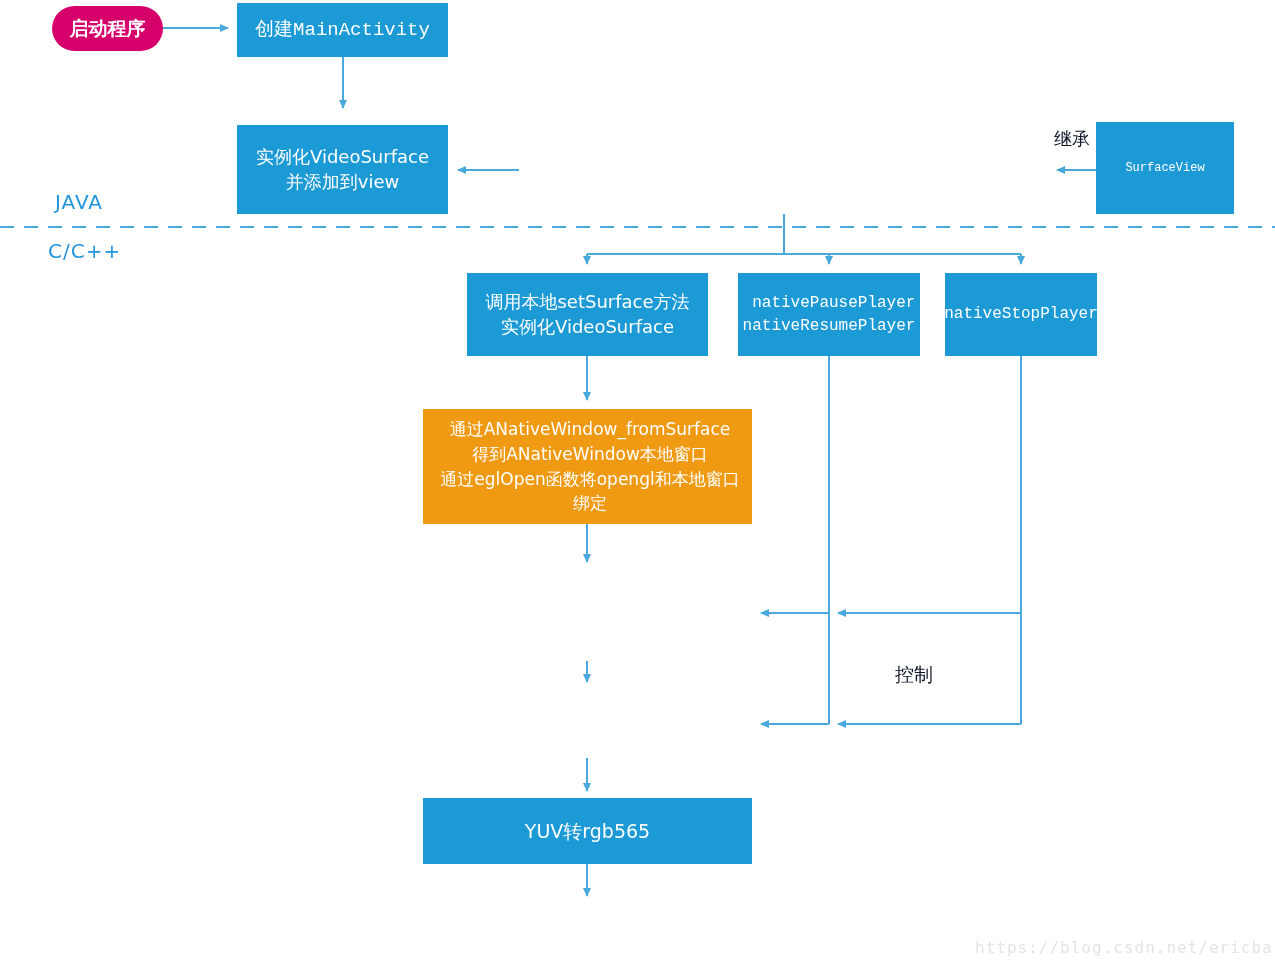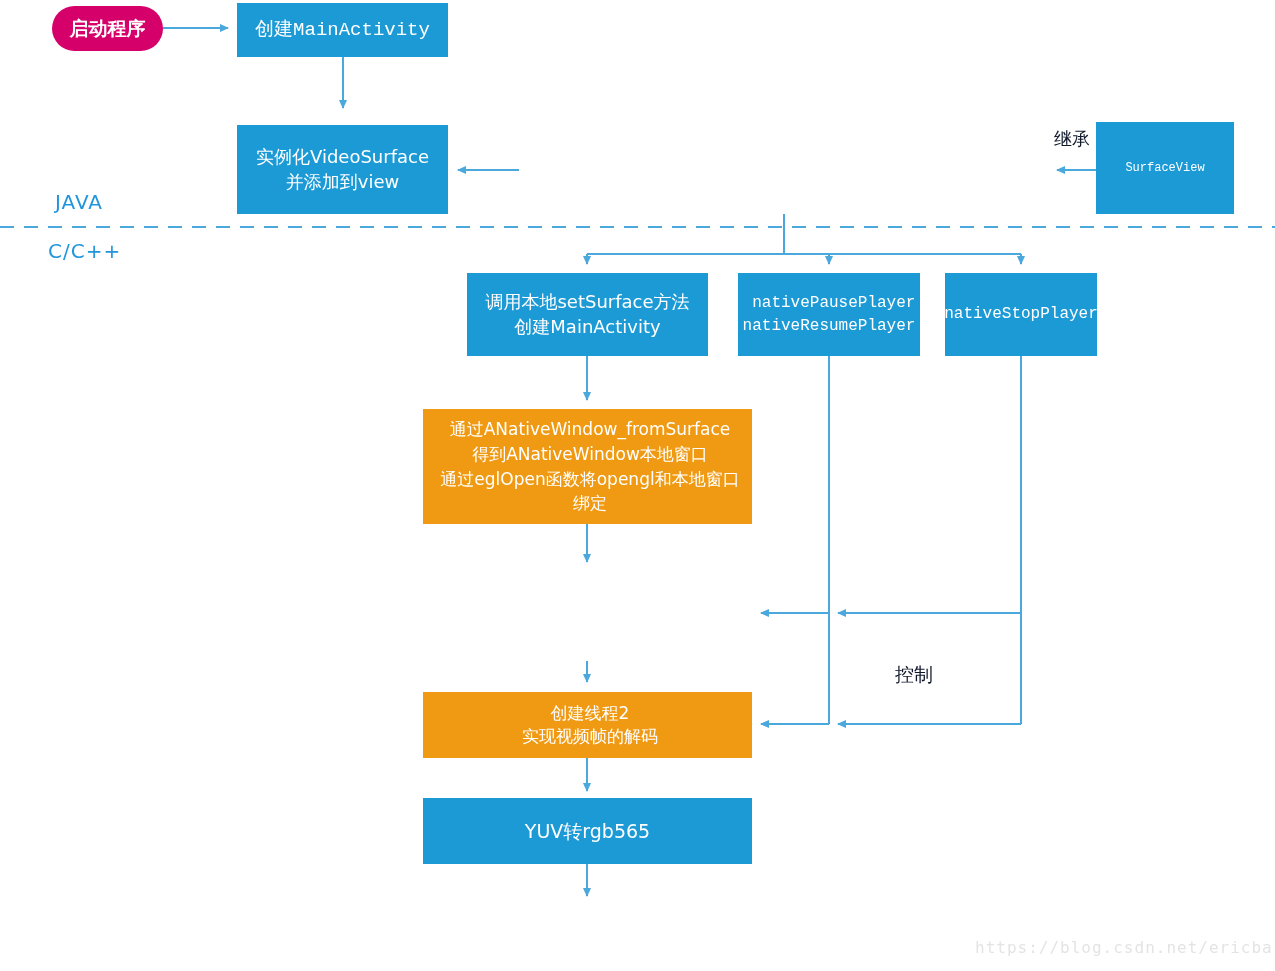--- a/index.html
+++ b/index.html
@@ -137,43 +137,39 @@
 
   <div class="layer-label" style="left:55px; top:190px; font-size:20px;">
     <span>JAVA</span>
   </div>
   <div class="layer-label" style="left:48px; top:239px; font-size:20px;">
     <span>C/C++</span>
   </div>
 
   <div class="node n-blue" style="left:467px; top:273px; width:241px; height:83px; font-size:18px;">
     <span>调用本地setSurface方法
-创建MainActivity</span>
+实例化VideoSurface</span>
   </div>
 
   <div class="node n-blue" style="left:738px; top:273px; width:182px; height:83px; font-size:16px;">
     <span class="mono">nativePausePlayer
 nativeResumePlayer</span>
   </div>
 
   <div class="node n-blue" style="left:945px; top:273px; width:152px; height:83px; font-size:16px;">
     <span class="mono">nativeStopPlayer</span>
   </div>
 
   <div class="node n-orange" style="left:423px; top:409px; width:329px; height:115px; font-size:17px; line-height:1.45;">
     <span>通过ANativeWindow_fromSurface
 得到ANativeWindow本地窗口
 通过eglOpen函数将opengl和本地窗口绑定</span>
   </div>
 
 
-  <div class="node n-orange" style="left:423px; top:692px; width:329px; height:66px; font-size:17px;">
-    <span>创建线程2
-实现视频帧的解码</span>
-  </div>
 
   <div class="edge-label" style="left:895px; top:651px; font-size:19px;margin-top:11px;">
     <span>控制</span>
   </div>
 
   <div class="node n-blue" style="left:423px; top:798px; width:329px; height:66px; font-size:19px;">
     <span>YUV转rgb565</span>
   </div>
 
 

